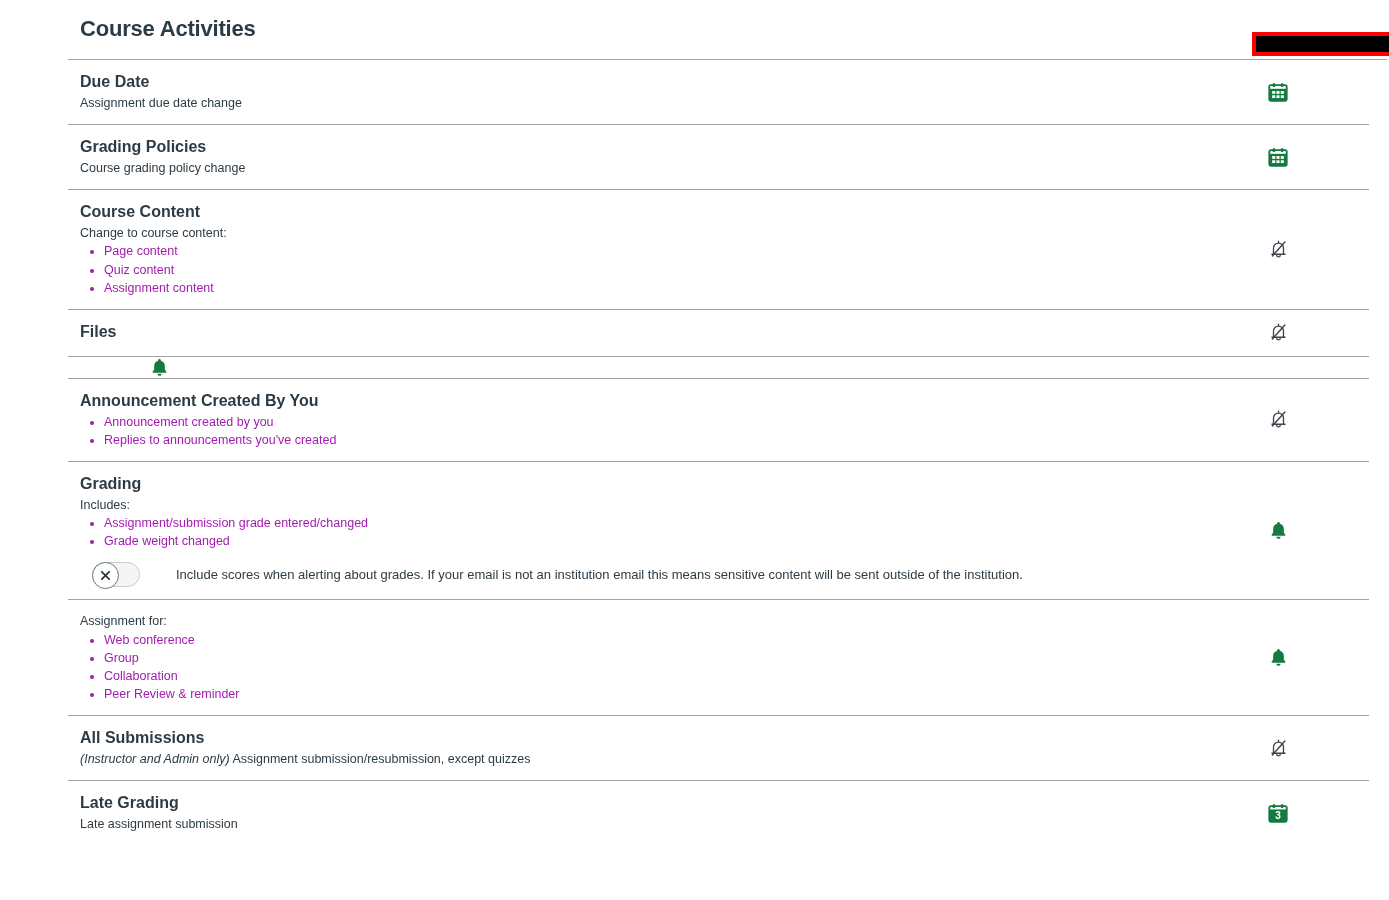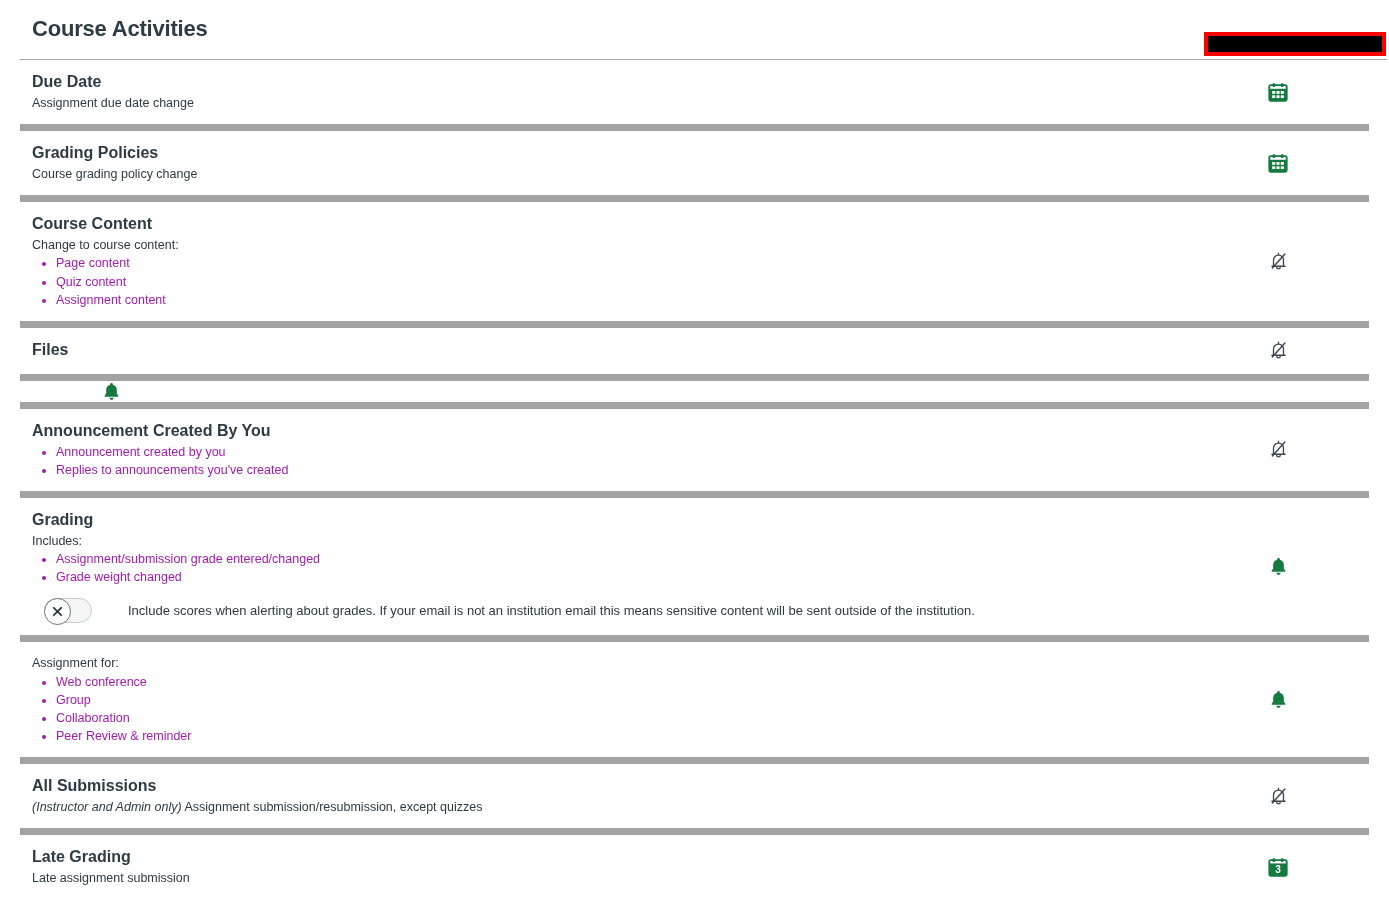--- a/index.html
+++ b/index.html
@@ -11,20 +11,21 @@
     background: #ffffff;
     font-family: "Liberation Sans", sans-serif;
     color: #2D3B45;
     overflow: hidden;
   }
   .page {
     position: relative;
     width: 1389px;
     height: 900px;
     background: #ffffff;
+    padding-left: 48px;
   }
 
   
   .header {
     position: relative;
     height: 60px;
     padding: 0 32px;
   }
   .page-title {
     position: absolute;
@@ -65,21 +66,21 @@
     top: 59px;
     height: 1px;
     background: #9ea7ad;
   }
 
   
   .row {
     position: relative;
     display: flex;
     align-items: center;
-    border-bottom: 7px solid #a3a3a3;
+    border-bottom: 1px solid #a3a3a3;
     margin: 0 20px 0 20px;
     padding: 0;
   }
   .row:last-child { border-bottom: none; }
 
   .row-main {
     flex: 1 1 auto;
     padding: 12px 0 12px 12px;
     min-width: 0;
   }

